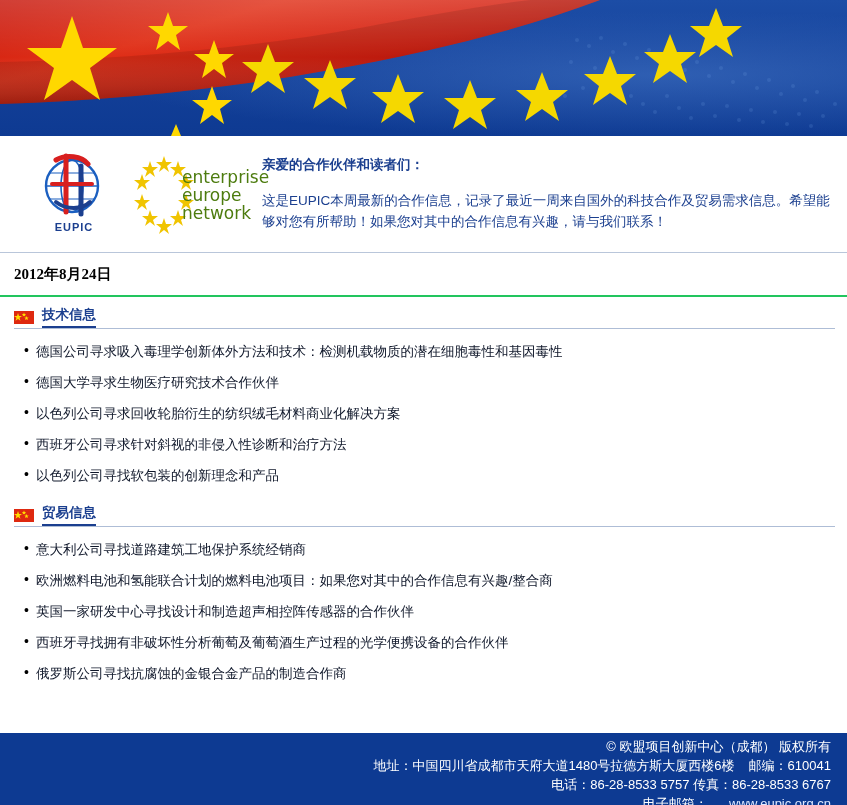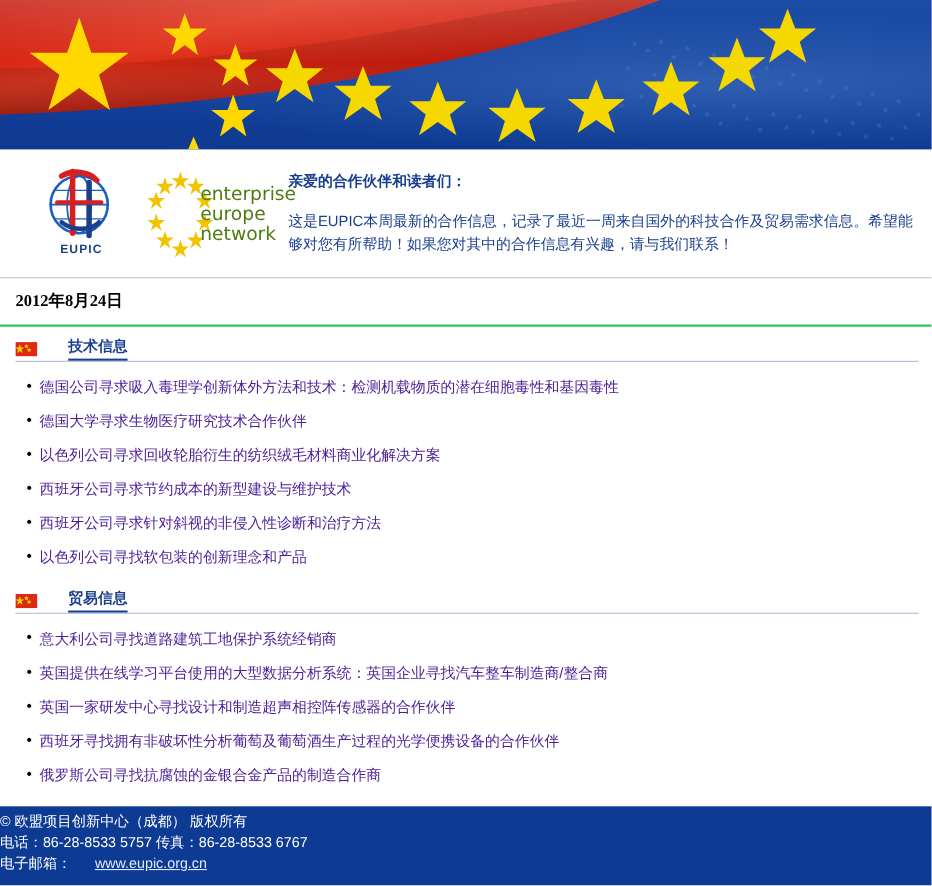--- a/index.html
+++ b/index.html
@@ -116,21 +116,20 @@
   }
 
   
   .content { padding: 0 0 0 0; }
   .section-head {
     display: flex;
     align-items: center;
     height: 24px;
     margin: 8px 0 4px 14px;
     padding-bottom: 2px;
-    gap: 20px;
   }
   .section-head .flag {
     width: 20px; height: 13px;
     margin-right: 8px;
     flex: none;
   }
   .section-head .label {
     color: #1b3f8f;
     font-weight: bold;
     font-size: 13.5px;
@@ -147,39 +146,39 @@
   ul.items {
     list-style: none;
     margin: 0;
     padding: 0 0 4px 24px;
   }
   ul.items li {
     position: relative;
     font-size: 13.5px;
     line-height: 17px;
     padding: 7px 12px 7px 12px;
-    color: #4c1d95;
+    color: #0f172a;
   }
   ul.items li:before {
     content: "\2022";
     position: absolute;
     left: 0;
     top: 6px;
     font-size: 14px;
     color: #000;
   }
 
   
   .footer {
     position: absolute;
     left: 0; bottom: 0;
     width: 847px;
     background: #0d3a92;
     color: #ffffff;
-    text-align: left;
+    text-align: right;
     font-size: 13px;
     line-height: 19px;
     padding: 4px 16px 4px 0;
     box-sizing: border-box;
     height: 72px;
   }
   .footer .row { white-space: nowrap; }
   .footer a, .footer .link {
     color: #dfe8ff;
     text-decoration: underline;
@@ -344,46 +343,48 @@
         <polygon fill="#ffde00" points="10,1.5 10.6,3 12.2,3 11,4 11.4,5.6 10,4.7 8.6,5.6 9,4 7.8,3 9.4,3"></polygon>
         <polygon fill="#ffde00" points="12.5,5 13.1,6.5 14.7,6.5 13.5,7.5 13.9,9.1 12.5,8.2 11.1,9.1 11.5,7.5 10.3,6.5 11.9,6.5"></polygon>
       </svg>
       <span class="label">技术信息</span>
     </div>
     <div class="section-rule"></div>
     <ul class="items">
       <li><span>德国公司寻求吸入毒理学创新体外方法和技术：检测机载物质的潜在细胞毒性和基因毒性</span></li>
       <li><span>德国大学寻求生物医疗研究技术合作伙伴</span></li>
       <li><span>以色列公司寻求回收轮胎衍生的纺织绒毛材料商业化解决方案</span></li>
-      <li><span>西班牙公司寻求节约成本的新型建设与维护技术</span></li>
       <li><span>西班牙公司寻求针对斜视的非侵入性诊断和治疗方法</span></li>
       <li><span>以色列公司寻找软包装的创新理念和产品</span></li>
     </ul>
 
     <div class="section-head">
       <svg class="flag" viewBox="0 0 20 13">
         <rect width="20" height="13" fill="#de2910"></rect>
         <polygon fill="#ffde00" points="4,2 5,5 8,5 5.5,6.8 6.5,9.8 4,8 1.5,9.8 2.5,6.8 0,5 3,5"></polygon>
         <polygon fill="#ffde00" points="10,1.5 10.6,3 12.2,3 11,4 11.4,5.6 10,4.7 8.6,5.6 9,4 7.8,3 9.4,3"></polygon>
         <polygon fill="#ffde00" points="12.5,5 13.1,6.5 14.7,6.5 13.5,7.5 13.9,9.1 12.5,8.2 11.1,9.1 11.5,7.5 10.3,6.5 11.9,6.5"></polygon>
       </svg>
       <span class="label">贸易信息</span>
     </div>
     <div class="section-rule"></div>
     <ul class="items">
       <li><span>意大利公司寻找道路建筑工地保护系统经销商</span></li>
-      <li><span>英国提供在线学习平台使用的大型数据分析系统：英国企业寻找汽车整车制造商/整合商</span></li>
+      <li><span>欧洲燃料电池和氢能联合计划的燃料电池项目：如果您对其中的合作信息有兴趣/整合商</span></li>
       <li><span>英国一家研发中心寻找设计和制造超声相控阵传感器的合作伙伴</span></li>
       <li><span>西班牙寻找拥有非破坏性分析葡萄及葡萄酒生产过程的光学便携设备的合作伙伴</span></li>
       <li><span>俄罗斯公司寻找抗腐蚀的金银合金产品的制造合作商</span></li>
     </ul>
   </div>
 
   <div class="footer">
     <div class="row">© 欧盟项目创新中心（成都）  版权所有</div>
+    <div class="row">
+      <span>地址：中国四川省成都市天府大道1480号拉德方斯大厦西楼6楼</span><span class="addr-gap"></span><span>邮编：610041</span>
+    </div>
     <div class="row">电话：86-28-8533 5757 传真：86-28-8533 6767</div>
     <div class="row">
       <span>电子邮箱：</span>
       <span class="addr-gap"></span>
       <span class="link">www.eupic.org.cn</span>
     </div>
   </div>
 
 </div>
 

